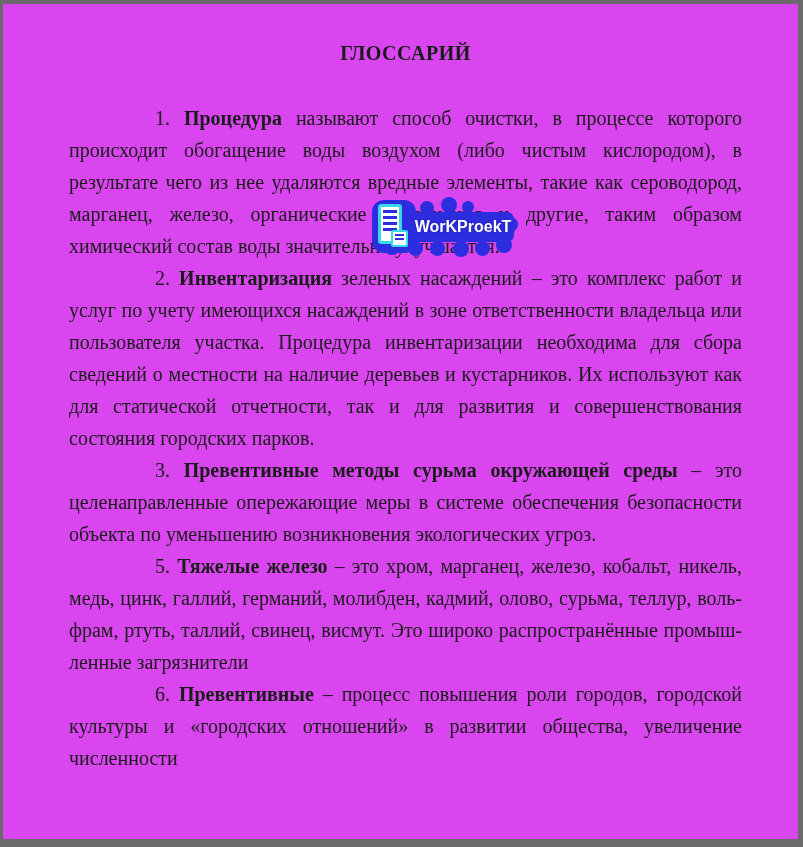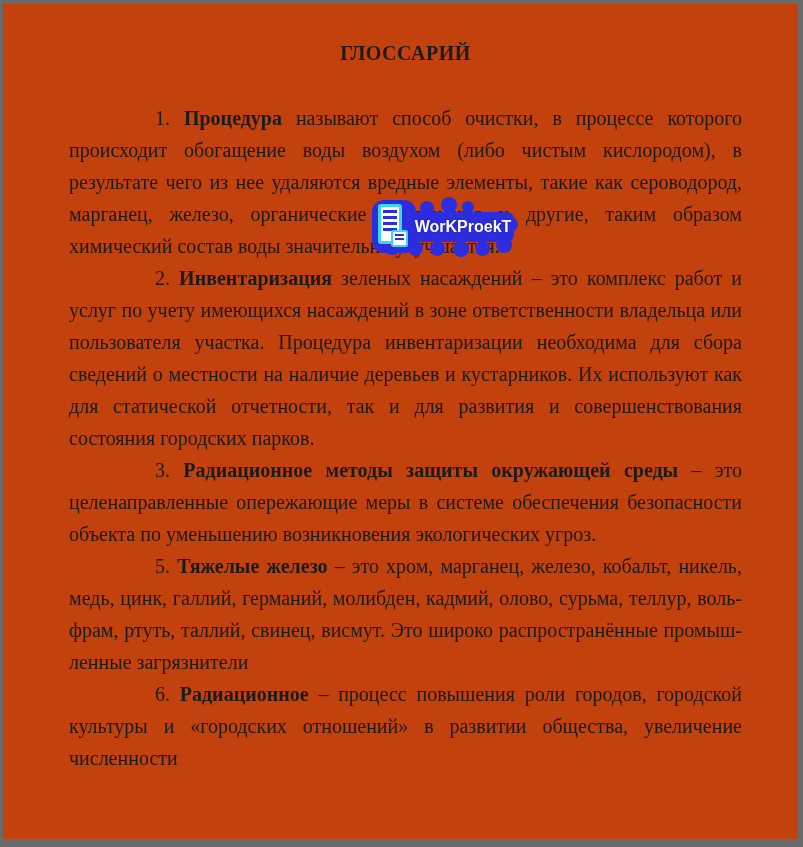--- a/index.html
+++ b/index.html
@@ -3,21 +3,21 @@
 <meta charset="utf-8">
 <style>
   html, body { margin: 0; padding: 0; background: #fff; }
   .frame {
     position: relative;
     width: 803px; height: 847px;
     box-sizing: border-box;
     border-style: solid;
     border-color: #6a6a6a;
     border-width: 4px 5px 8px 3px;
-    background: #c2410c;
+    background: #d946ef;
     overflow: hidden;
     font-family: "Liberation Serif", "DejaVu Serif", serif;
     color: #1b1b1b;
   }
   .page {
     box-sizing: border-box;
     width: 100%; height: 100%;
     padding: 33px 56px 0 66px;
   }
   .title {
@@ -108,26 +108,26 @@
 
 <div class="frame">
   <div class="page">
 
     <h1 class="title">ГЛОССАРИЙ</h1>
 
     <p class="entry"><span>1. </span><b class="term">Процедура</b><span> называют способ очистки, в процессе которого происходит обогащение воды воздухом (либо чистым кислородом), в результате чего из нее удаляются вредные элементы, такие как сероводород, марганец, железо, органические соединения и другие, таким образом химический состав воды значительно улучшается.</span></p>
 
     <p class="entry"><span>2. </span><b class="term">Инвентаризация</b><span> зеленых насаждений – это комплекс работ и услуг по учету имеющихся насаждений в зоне ответственности владельца или поль­зователя участка. Процедура инвентаризации необходима для сбора сведений о местности на наличие деревьев и кустарников. Их используют как для ста­тической отчетности, так и для развития и совершенствования состояния го­родских парков.</span></p>
 
-    <p class="entry"><span>3. </span><b class="term">Радиационное методы защиты окружающей среды</b><span> – это целена­правленные опережающие меры в системе обеспечения безопасности объекта по уменьшению возникновения экологических угроз.</span></p>
+    <p class="entry"><span>3. </span><b class="term">Превентивные методы сурьма окружающей среды</b><span> – это целена­правленные опережающие меры в системе обеспечения безопасности объекта по уменьшению возникновения экологических угроз.</span></p>
 
 
     <p class="entry"><span>5. </span><b class="term">Тяжелые железо</b><span> – это хром, марганец, железо, кобальт, никель, медь, цинк, галлий, германий, молибден, кадмий, олово, сурьма, теллур, воль­фрам, ртуть, таллий, свинец, висмут. Это широко распространённые промыш­ленные загрязнители</span></p>
 
-    <p class="entry"><span>6. </span><b class="term">Радиационное</b><span> – процесс повышения роли городов, городской куль­туры и «городских отношений» в развитии общества, увеличение численности</span></p>
+    <p class="entry"><span>6. </span><b class="term">Превентивные</b><span> – процесс повышения роли городов, городской куль­туры и «городских отношений» в развитии общества, увеличение численности</span></p>
 
   </div>
 
   <div class="wm">
     <div class="wm-blob wm-iconbg"></div>
     <div class="wm-blob wm-bar"></div>
     <div class="wm-dot d1"></div>
     <div class="wm-dot d2"></div>
     <div class="wm-dot d3"></div>
     <div class="wm-dot d4"></div>

